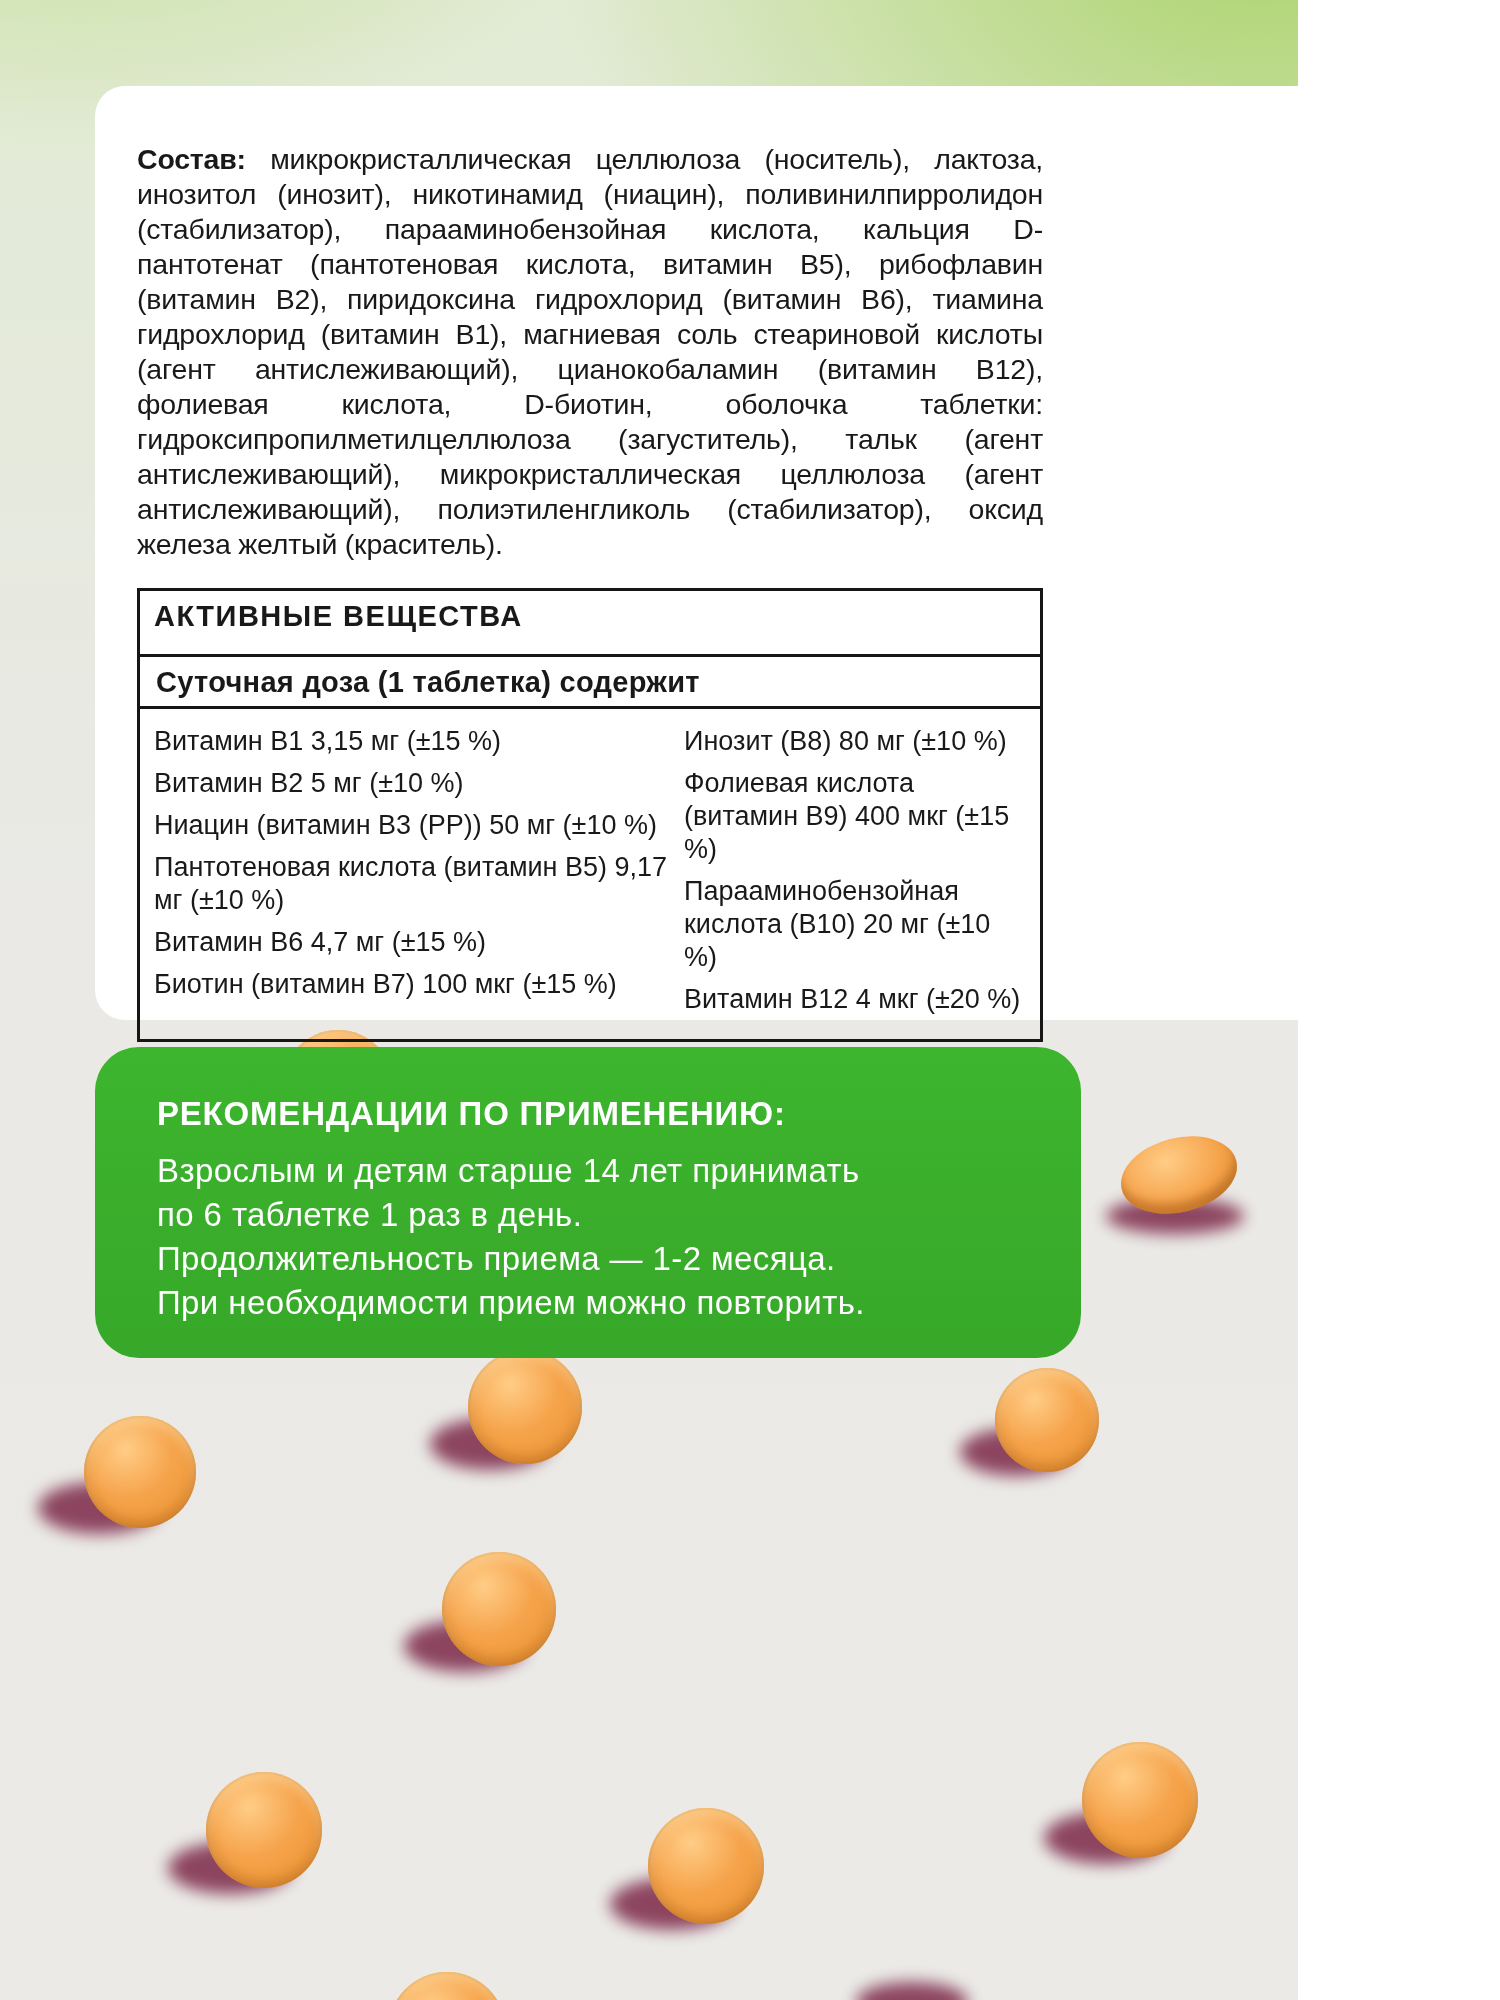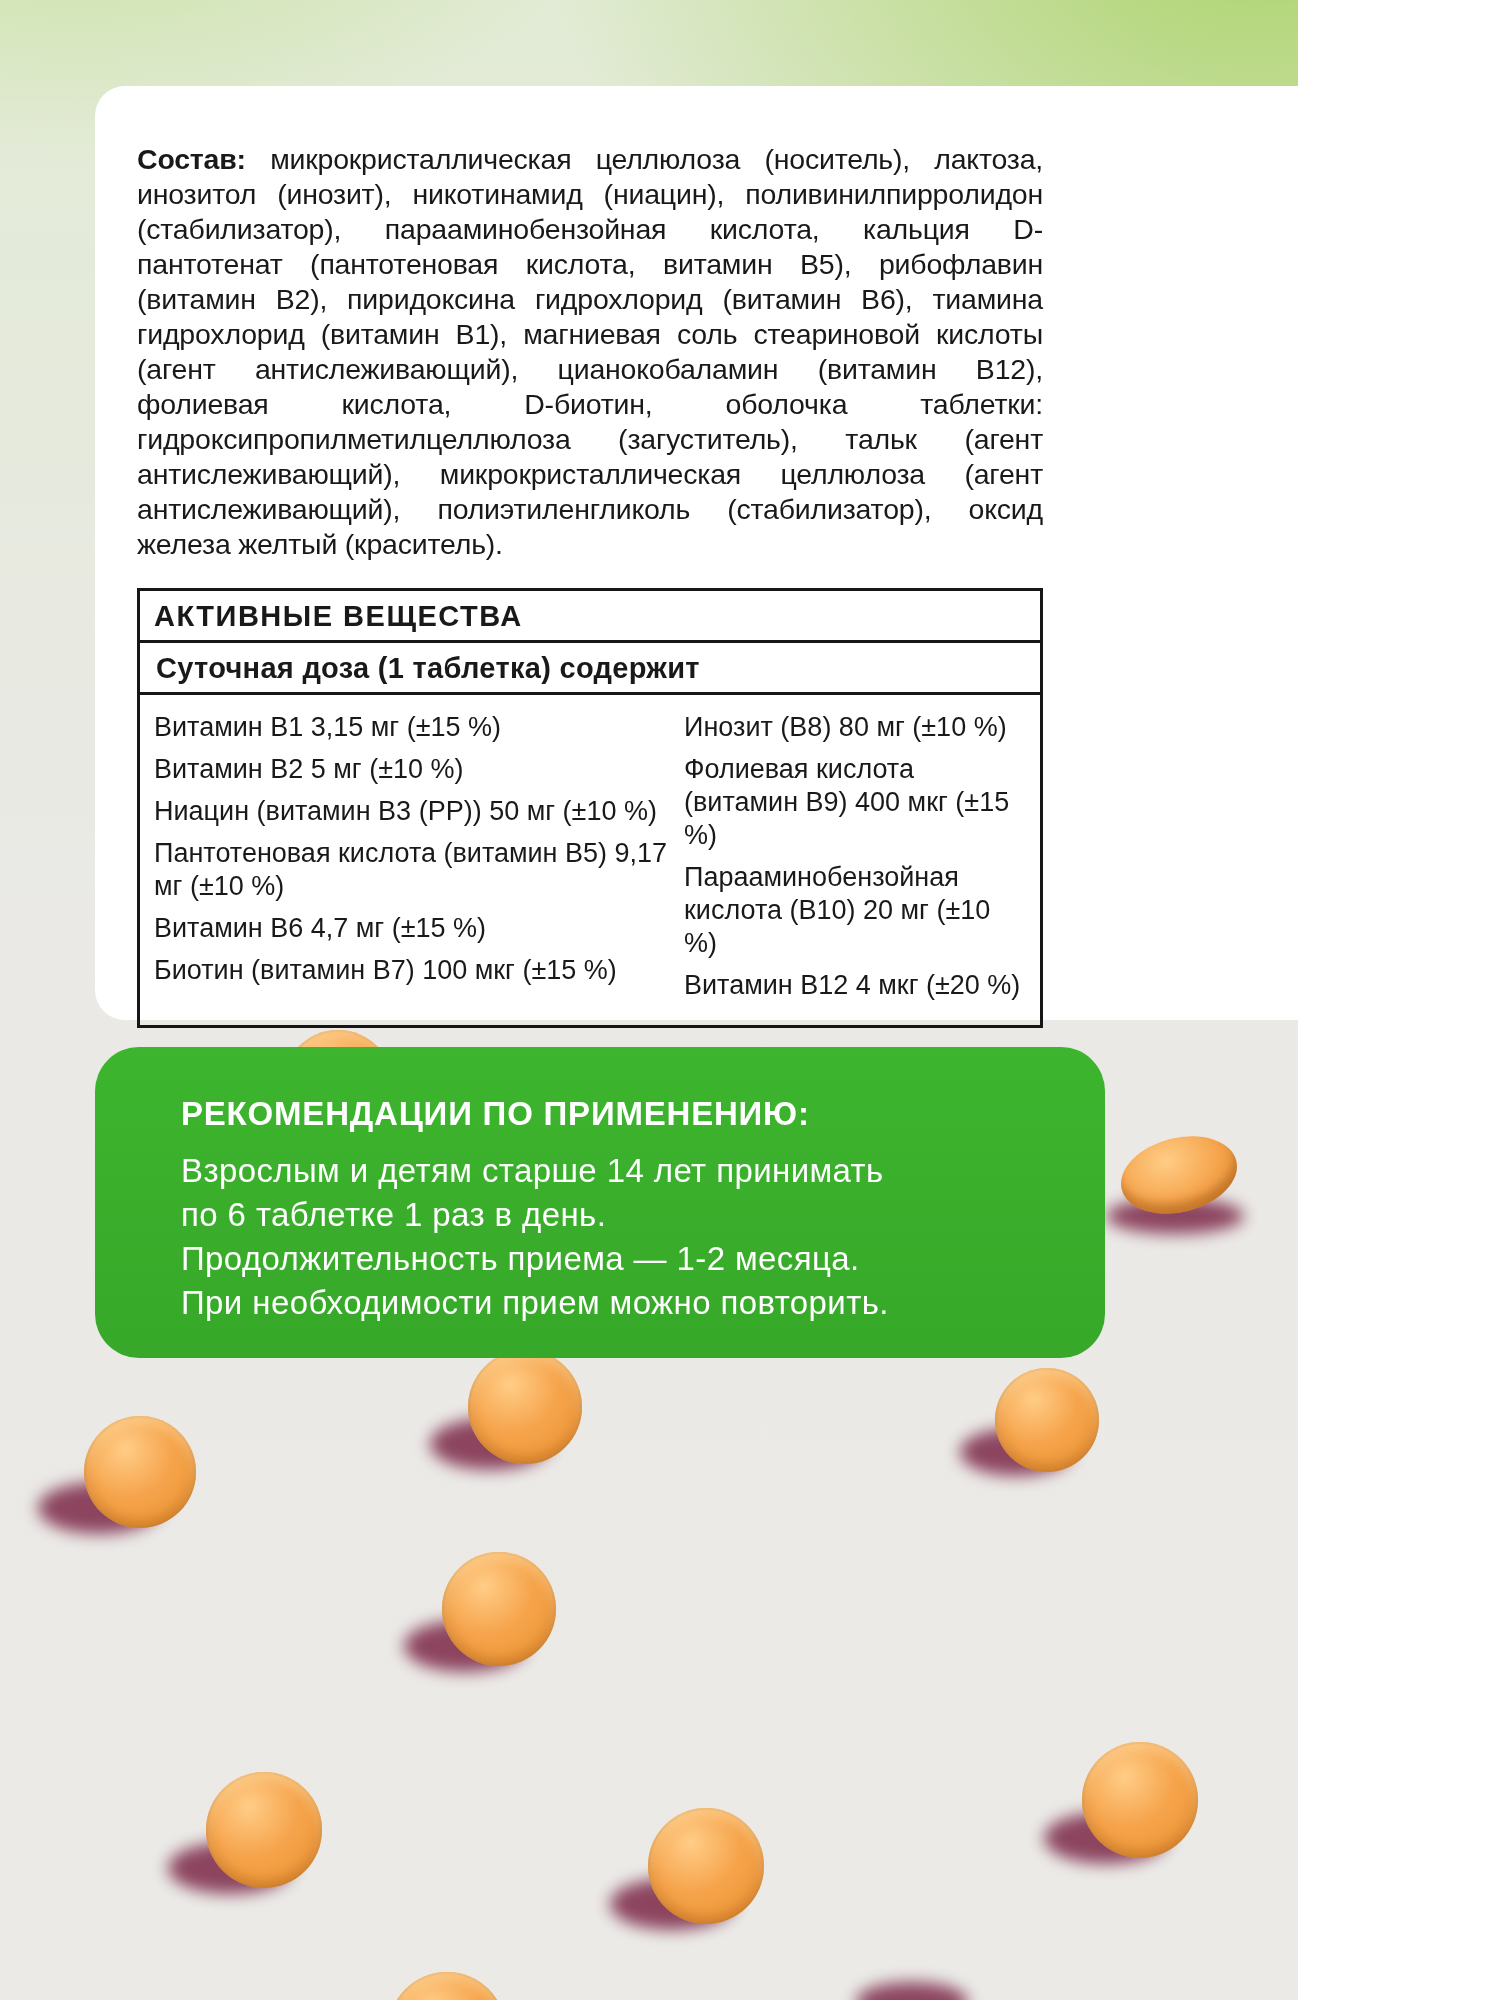--- a/index.html
+++ b/index.html
@@ -38,21 +38,21 @@
     text-align: justify;
     letter-spacing: -0.2px;
   }
   .composition b { font-weight: 700; }
 
   .actives {
     margin-top: 26px;
     border: 3px solid var(--table-border, #161616);
   }
   .t-title {
-    padding: 9px 14px 7px;
+    padding: 9px 14px 21px;
     font-size: 29px;
     font-weight: 700;
     letter-spacing: 1.5px;
     border-bottom: 3px solid var(--table-border, #161616);
   }
   .t-sub {
     padding: 9px 16px 7px;
     font-size: 29px;
     font-weight: 700;
     letter-spacing: 0.3px;
@@ -77,21 +77,20 @@
   }
 
   .green-card {
     position: absolute;
     left: 95px; top: 1047px;
     width: 986px; height: 311px;
     border-radius: 44px;
     background: linear-gradient(180deg, var(--card-green, #3db52e) 0%, #37a829 100%);
     z-index: 2;
     color: var(--text-white, #ffffff);
-    padding-left: 24px;
   }
   .green-inner { padding: 48px 40px 0 62px; }
   .green-inner h2 {
     margin: 0 0 16px;
     font-size: 33px;
     font-weight: 700;
     letter-spacing: 0.8px;
   }
   .green-inner p {
     margin: 0;

